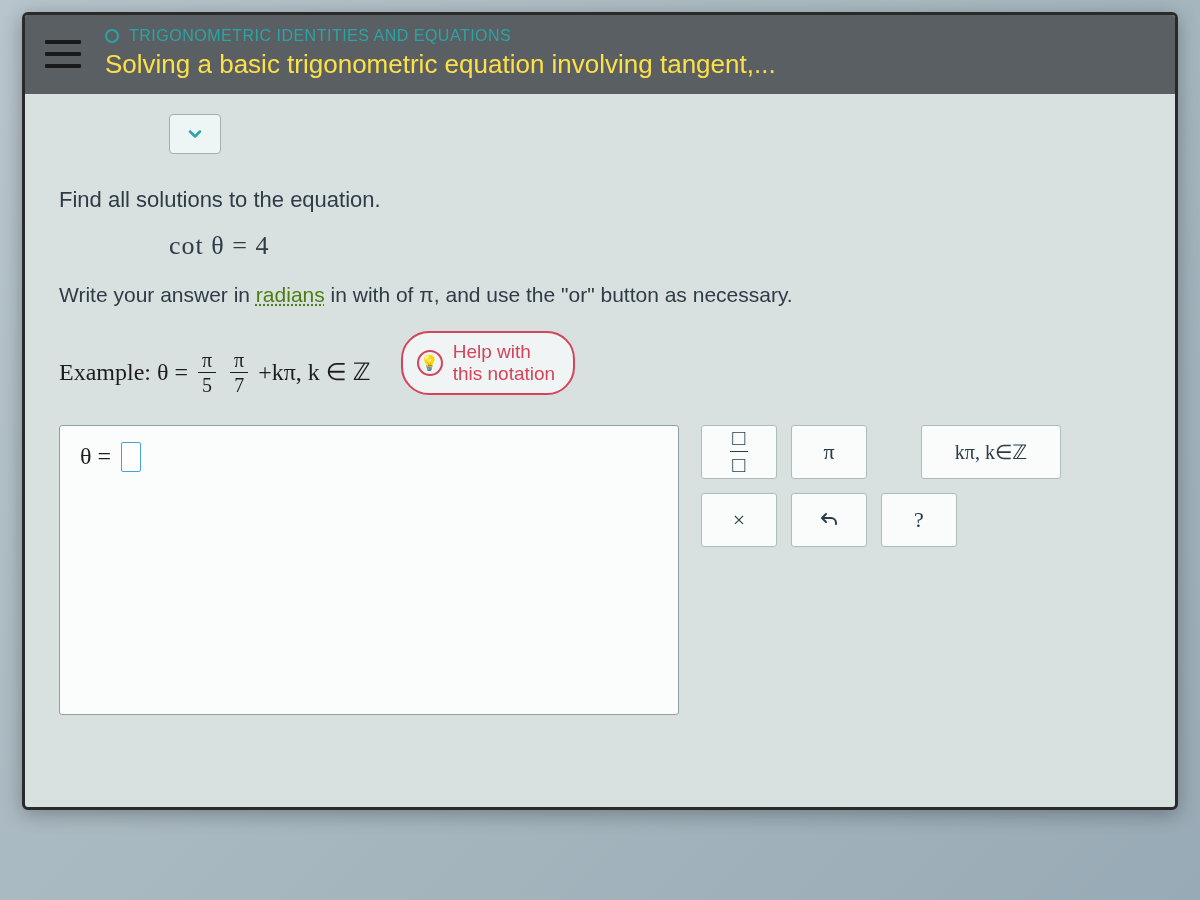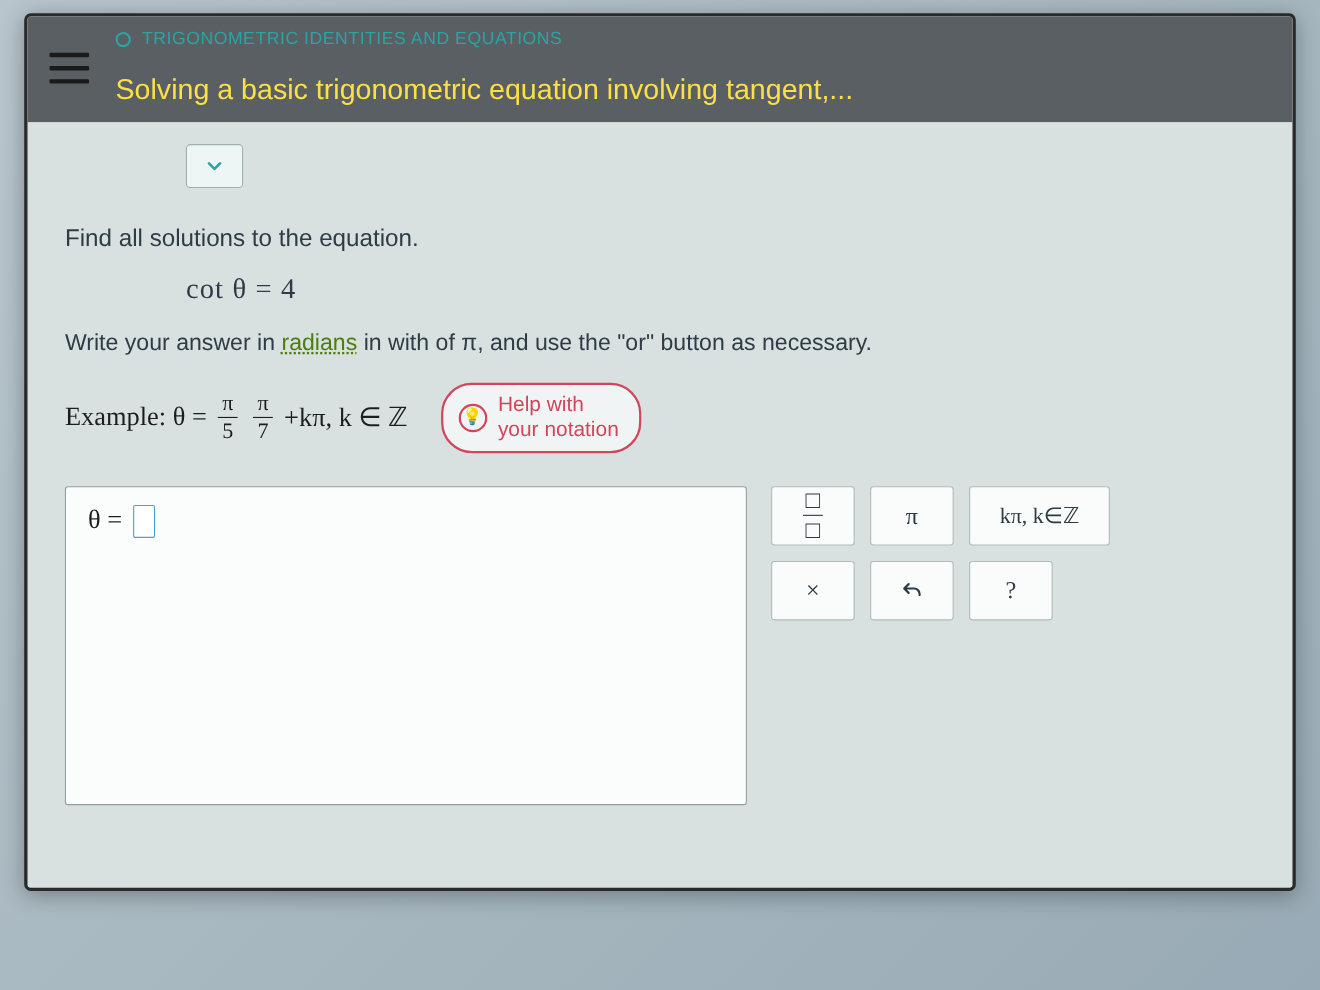--- a/index.html
+++ b/index.html
@@ -27,21 +27,21 @@
     gap: 24px;
   }
   .hamburger {
     width: 36px; height: 28px;
     display: flex; flex-direction: column; justify-content: space-between;
     cursor: pointer;
   }
   .hamburger span {
     display: block; height: 4px; background: #1a1a1a; border-radius: 1px;
   }
-  .titles { display: flex; flex-direction: column; gap: 21px; }
+  .titles { display: flex; flex-direction: column; gap: 4px; }
   .breadcrumb {
     display: flex; align-items: center; gap: 10px;
     color: #2aa5a5; font-size: 16px; letter-spacing: .5px;
   }
   .breadcrumb .ring {
     width: 14px; height: 14px; border: 2px solid #2aa5a5; border-radius: 50%;
   }
   .topic {
     color: #fde047; font-size: 26px; font-weight: 400;
   }
@@ -60,21 +60,21 @@
   }
   .prompt { margin-bottom: 18px; margin-top: 11px; }
   .eqn {
     font-family: 'Times New Roman', serif; font-size: 26px;
     margin-left: 110px; margin-bottom: 22px; letter-spacing: 1px;
   }
   .instr { font-size: 21px; margin-bottom: 24px; }
   .radians { color: #4d7c0f; text-decoration: underline dotted; cursor: pointer; }
   .or-q { color: #2e3c47; }
   .example-row {
-    display: flex; align-items: center; gap: 30px; margin-bottom: 30px;
+    display: flex; align-items: flex-end; gap: 30px; margin-bottom: 30px;
   }
   .example {
     font-family: 'Times New Roman', serif; font-size: 24px;
     display: flex; align-items: center; gap: 6px; color: #1d1d1d;
   }
   .frac {
     display: inline-flex; flex-direction: column; align-items: center;
     font-size: 20px; line-height: 1; margin: 0 4px;
   }
   .frac .num { border-bottom: 1.5px solid #1d1d1d; padding: 0 4px 2px; }
@@ -105,21 +105,21 @@
   }
   .palette { display: flex; flex-direction: column; gap: 14px; }
   .palette-row { display: flex; gap: 14px; }
   .pbtn {
     width: 76px; height: 54px; background: #f9fcfb;
     border: 1px solid #aebcbc; border-radius: 3px;
     display: flex; align-items: center; justify-content: center;
     font-family: 'Times New Roman', serif; font-size: 22px; color: #2b3b46;
     cursor: pointer;
   }
-  .pbtn.wide { width: 128px; font-size: 20px; }
+  .pbtn.wide { width: 140px; font-size: 20px; margin-left: 40px; }
   .pbtn .mini-frac {
     display: inline-flex; flex-direction: column; align-items: center;
     line-height: 1;
   }
   .pbtn .mini-frac span:first-child { border-bottom: 1.5px solid #2b3b46; padding: 0 2px 2px; }
   .pbtn .mini-frac span:last-child { padding-top: 2px; }
   .sq { display:inline-block; width:12px; height:12px; border:1.5px solid #2b3b46; }
   .pbtn.or-btn { font-size: 16px; gap: 5px; }
   .pbtn svg { width: 24px; height: 24px; }
 </style>
@@ -169,21 +169,21 @@
         <span class="frac">
           <span class="num">π</span>
           <span class="den">7</span>
         </span>
         <span>+kπ, k ∈ ℤ</span>
       </div>
       <div class="help-pill">
         <span class="bulb">💡</span>
         <span>
           <span>Help with</span><br>
-          <span>your notation</span>
+          <span>this notation</span>
         </span>
       </div>
     </div>
 
     <div class="workzone">
       <div class="answer-box">
         <div class="theta-line">
           <span>θ =</span>
           <span class="slot"></span>
         </div>

